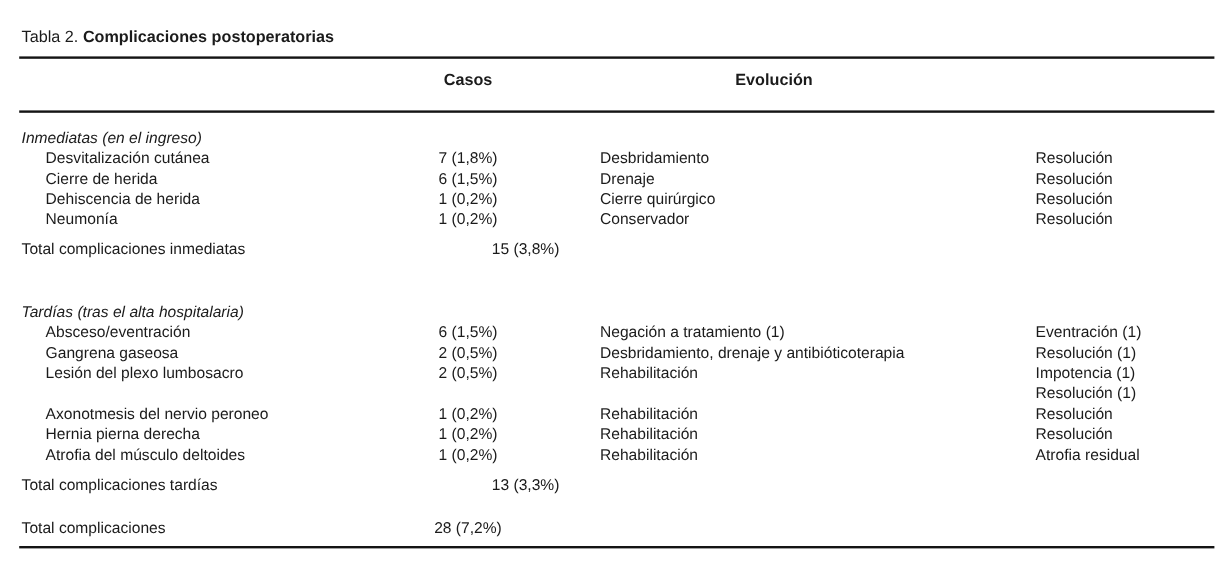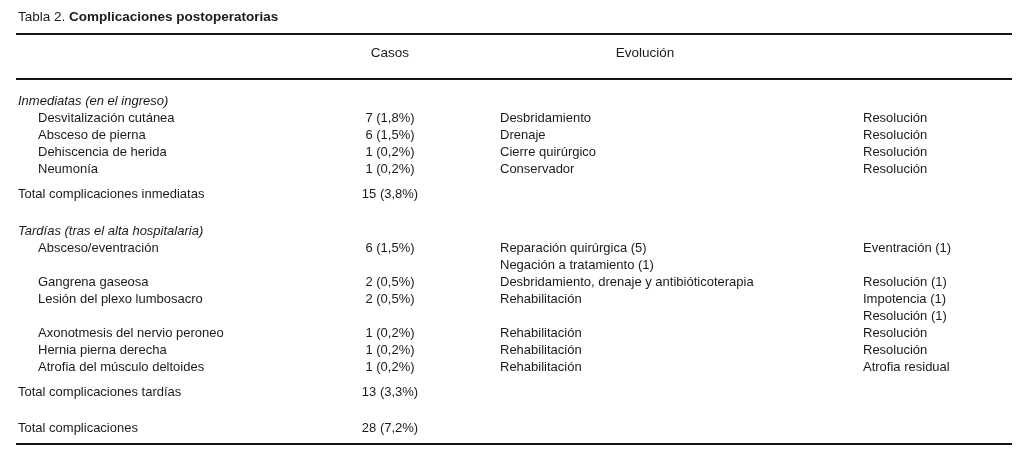--- a/index.html
+++ b/index.html
@@ -10,21 +10,21 @@
   body {
     width: 1024px;
     height: 468px;
     font-family: "Liberation Sans", "DejaVu Sans", sans-serif;
     color: #1b1b1b;
     overflow: hidden;
   }
   .table-wrap {
     margin-left: 16px;
     width: 996px;
-    padding-top: 8px;
+    padding-top: 22px;
   }
   .title {
     font-size: 13.5px;
     line-height: 17px;
     padding-left: 2px;
     white-space: nowrap;
   }
   .title .bold {
     font-weight: 700;
   }
@@ -35,33 +35,33 @@
   }
   .rule.bottom {
     margin-top: 7px;
   }
   .header-row {
     display: grid;
     grid-template-columns: 319px 110px 400px 1fr;
     padding: 9px 0;
   }
   .header-row .col-label {
-    font-weight: 400;
+    font-weight: 700;
     font-size: 13.5px;
     line-height: 17px;
     text-align: center;
   }
   .tbody {
     font-size: 13px;
     line-height: 17px;
   }
   .section-header {
     font-style: italic;
     padding-left: 2px;
-    margin-top: 20px;
+    margin-top: 35px;
   }
   .tbody > .section-header:first-child {
     margin-top: 12px;
   }
   .row {
     display: grid;
     grid-template-columns: 319px 110px 400px 1fr;
   }
   .cell.name {
     padding-left: 2px;
@@ -73,20 +73,21 @@
     text-align: center;
   }
   .cell.trat {
     padding-left: 55px;
   }
   .cell.evol {
     padding-left: 18px;
   }
   .row.total {
     margin-top: 8px;
+    gap: 48px;
   }
   .row.grand-total {
     margin-top: 19px;
   }
 </style>
 </head>
 <body>
 
 <div class="table-wrap">
 
@@ -111,21 +112,21 @@
         <div class="cell name">Desvitalización cutánea</div>
         <div class="cell casos">7 (1,8%)</div>
         <div class="cell trat">
           <div class="line">Desbridamiento</div>
         </div>
         <div class="cell evol">
           <div class="line">Resolución</div>
         </div>
       </div>
       <div class="row item">
-        <div class="cell name">Absceso de pierna</div>
+        <div class="cell name">Cierre de herida</div>
         <div class="cell casos">6 (1,5%)</div>
         <div class="cell trat">
           <div class="line">Drenaje</div>
         </div>
         <div class="cell evol">
           <div class="line">Resolución</div>
         </div>
       </div>
       <div class="row item">
         <div class="cell name">Dehiscencia de herida</div>
@@ -151,21 +152,20 @@
         <div class="cell name">Total complicaciones inmediatas</div>
         <div class="cell casos">15 (3,8%)</div>
         <div class="cell trat"></div>
         <div class="cell evol"></div>
       </div>
       <div class="section-header">Tardías (tras el alta hospitalaria)</div>
       <div class="row item">
         <div class="cell name">Absceso/eventración</div>
         <div class="cell casos">6 (1,5%)</div>
         <div class="cell trat">
-          <div class="line">Reparación quirúrgica (5)</div>
           <div class="line">Negación a tratamiento (1)</div>
         </div>
         <div class="cell evol">
           <div class="line">Eventración (1)</div>
         </div>
       </div>
       <div class="row item">
         <div class="cell name">Gangrena gaseosa</div>
         <div class="cell casos">2 (0,5%)</div>
         <div class="cell trat">

